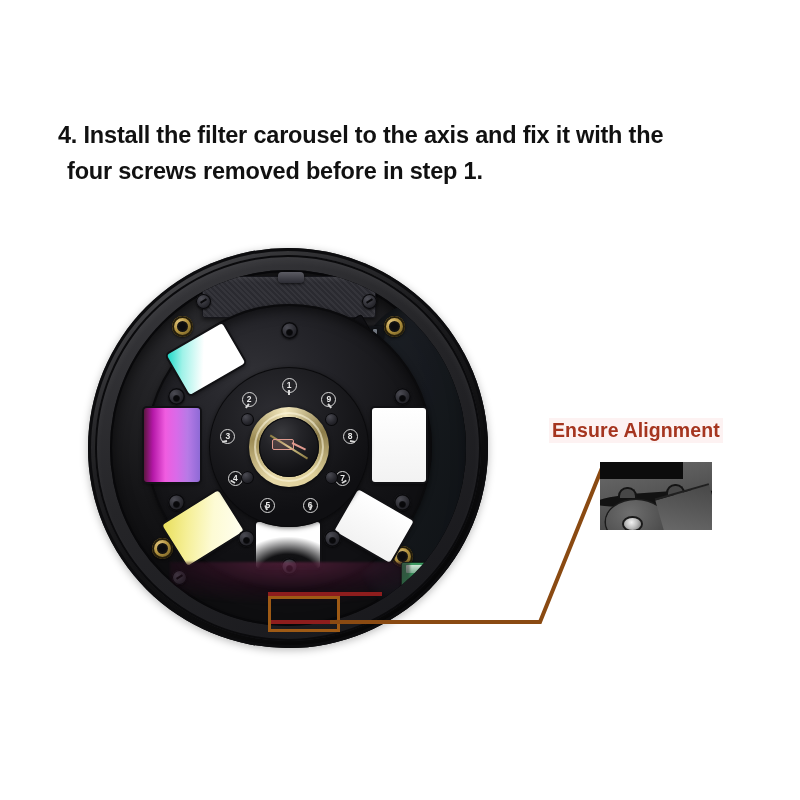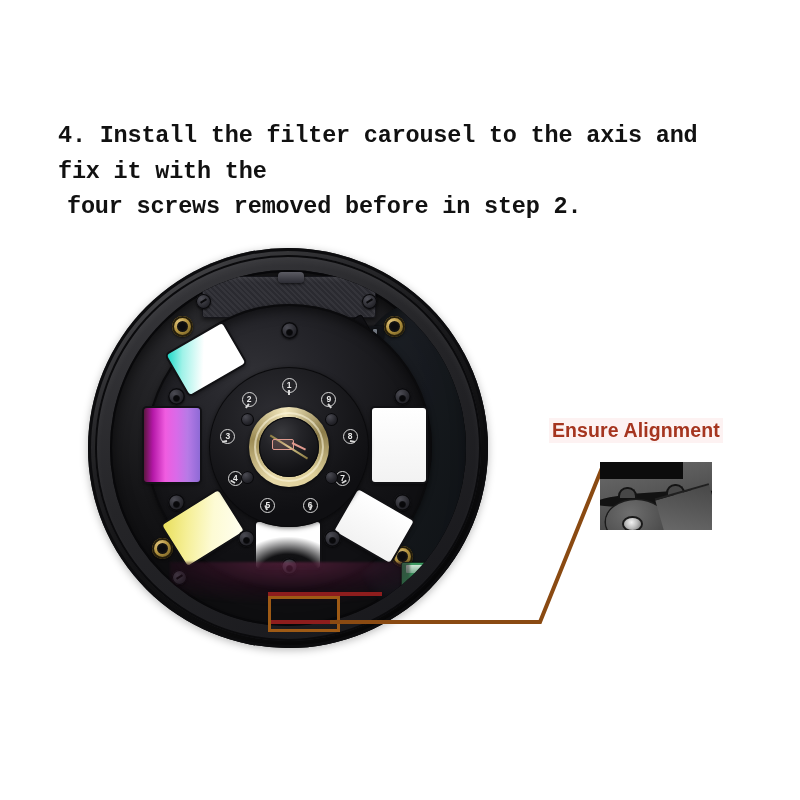--- a/index.html
+++ b/index.html
@@ -4,21 +4,20 @@
 <style>
   html,body{margin:0;padding:0;background:#ffffff;}
   body{width:800px;height:800px;position:relative;overflow:hidden;
        font-family:"Liberation Sans","DejaVu Sans",sans-serif;}
 
   
   #instruction{
     position:absolute;left:58px;top:118px;width:690px;
     color:#111111;font-size:23.5px;font-weight:700;line-height:1.52;
     letter-spacing:-0.2px;
-    font-family:Liberation Mono, monospace;
   }
   #instruction .line2{display:block;padding-left:9px;}
 
   
   #photo{position:absolute;left:88px;top:248px;width:410px;height:410px;}
 
   
   .housing{
     position:absolute;left:0;top:0;width:400px;height:400px;border-radius:50%;
     background:
@@ -194,21 +193,21 @@
     box-shadow:0 0 0 2px #1a1a1a;}
   .inset-tri{position:absolute;right:-4px;bottom:-6px;width:56px;height:44px;
     background:linear-gradient(28deg,#6f6f6f 0%,#585858 58%,#484848 100%);
     transform:rotate(-16deg);border-top:2px solid #202020;}
 </style>
 </head>
 <body>
 
 <div id="instruction">
   <span class="line1">4. Install the filter carousel to the axis and fix it with the</span>
-  <span class="line2">four screws removed before in step 2.</span>
+  <span class="line2">four screws removed before in step 1.</span>
 </div>
 
 <div id="photo">
 
   <div class="housing">
     <div class="housing-rim"></div>
     <div class="housing-inner">
 
       <div class="pcb">
         <div class="smd dk" style="left:18px;top:22px;width:26px;height:13px;"></div>

